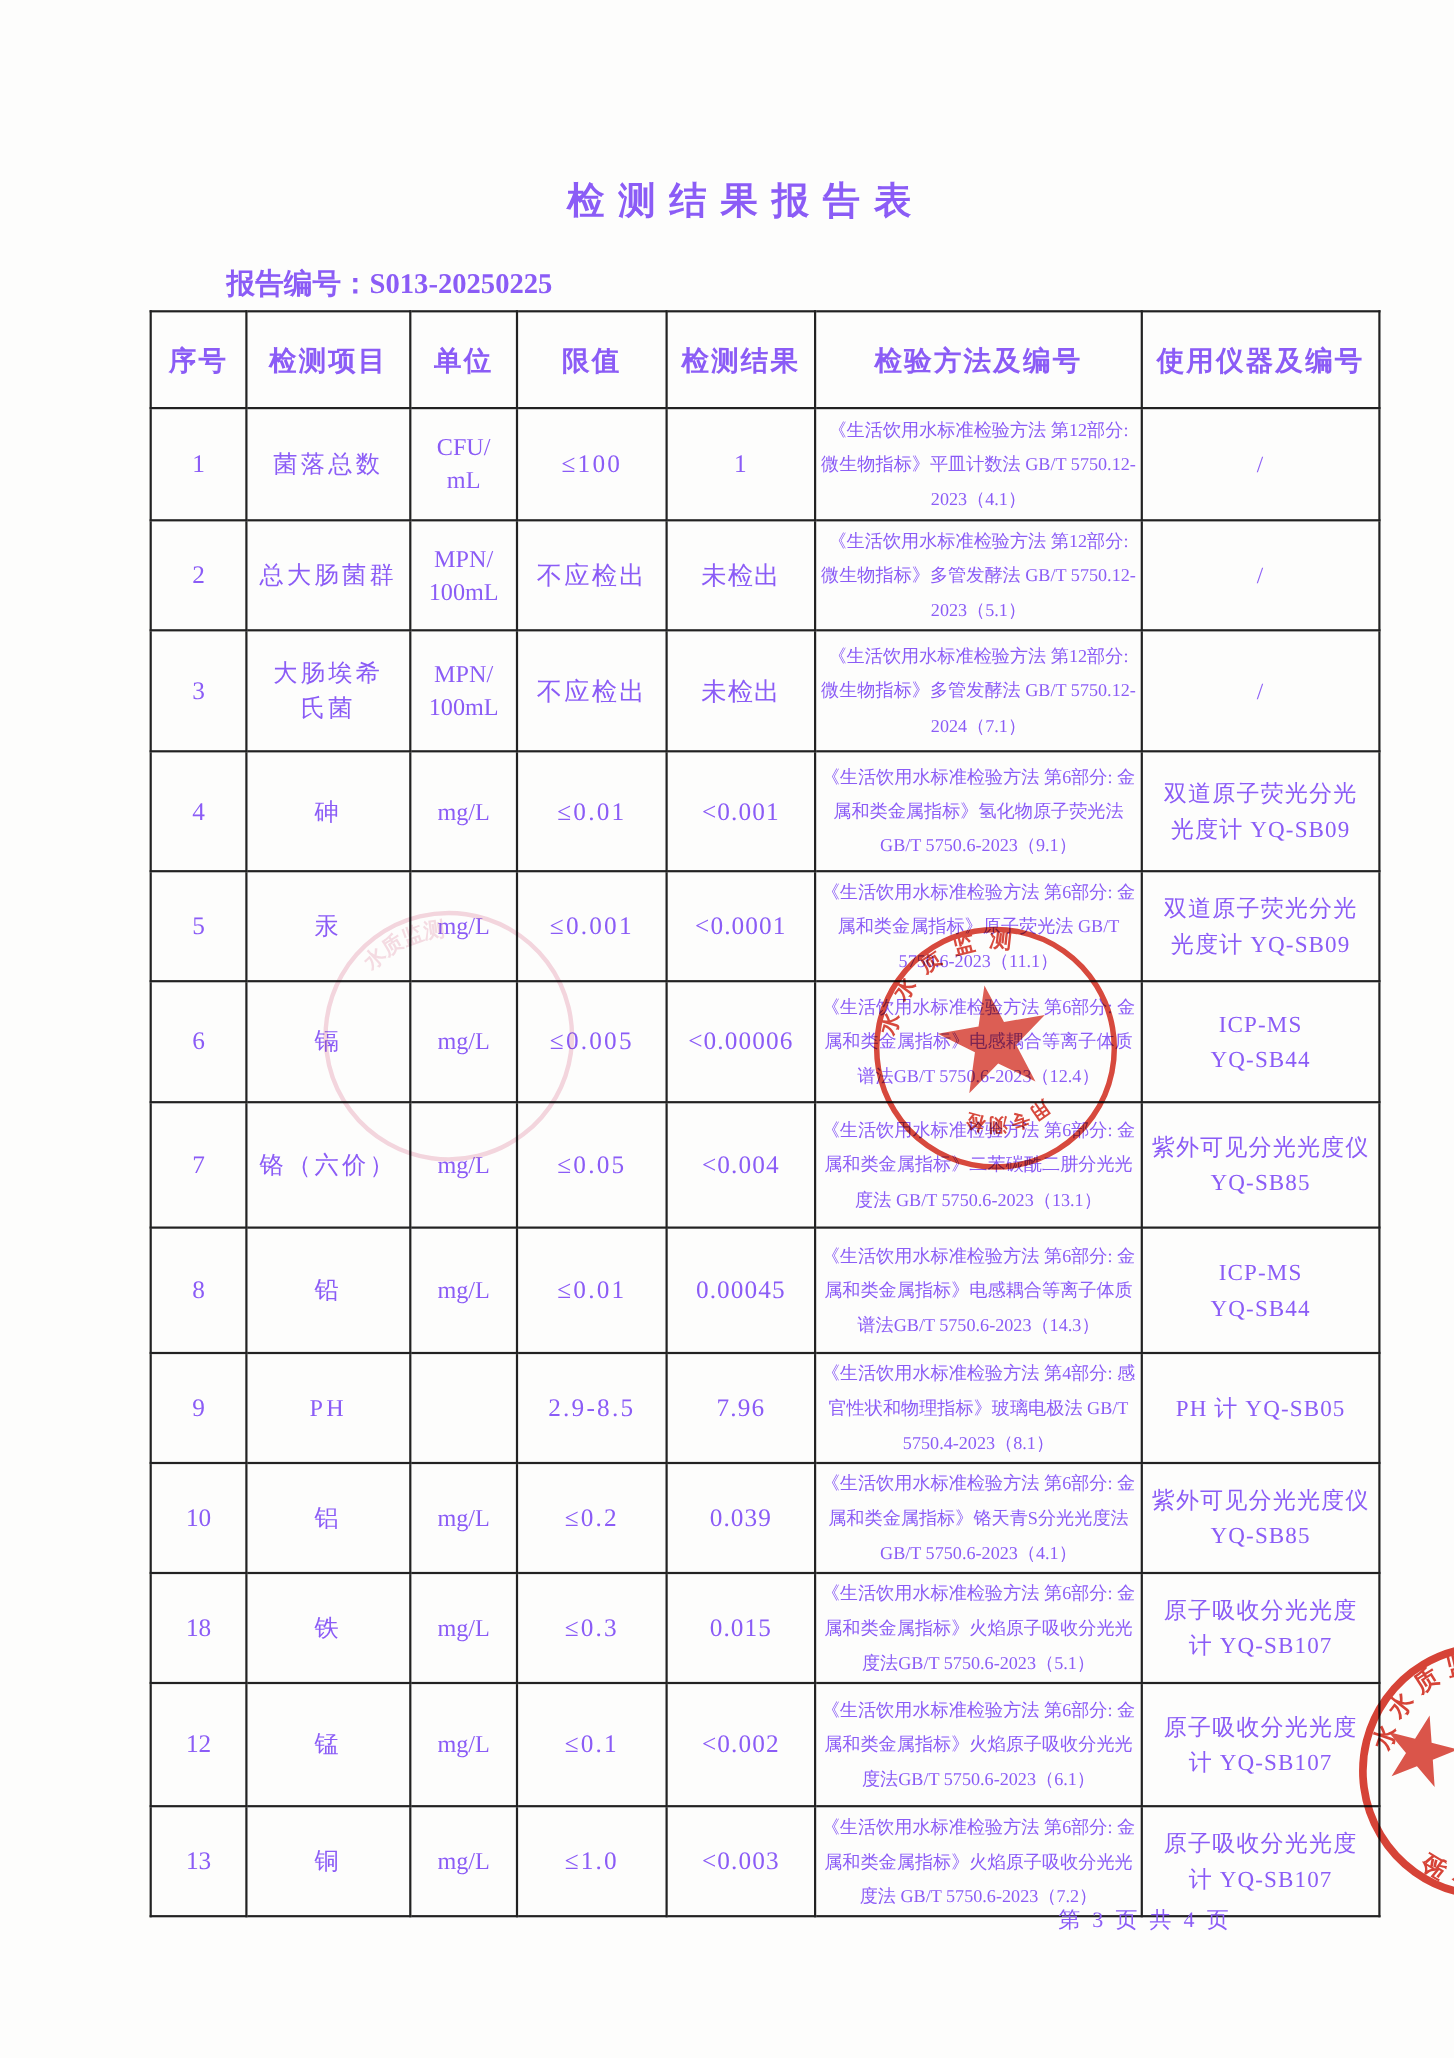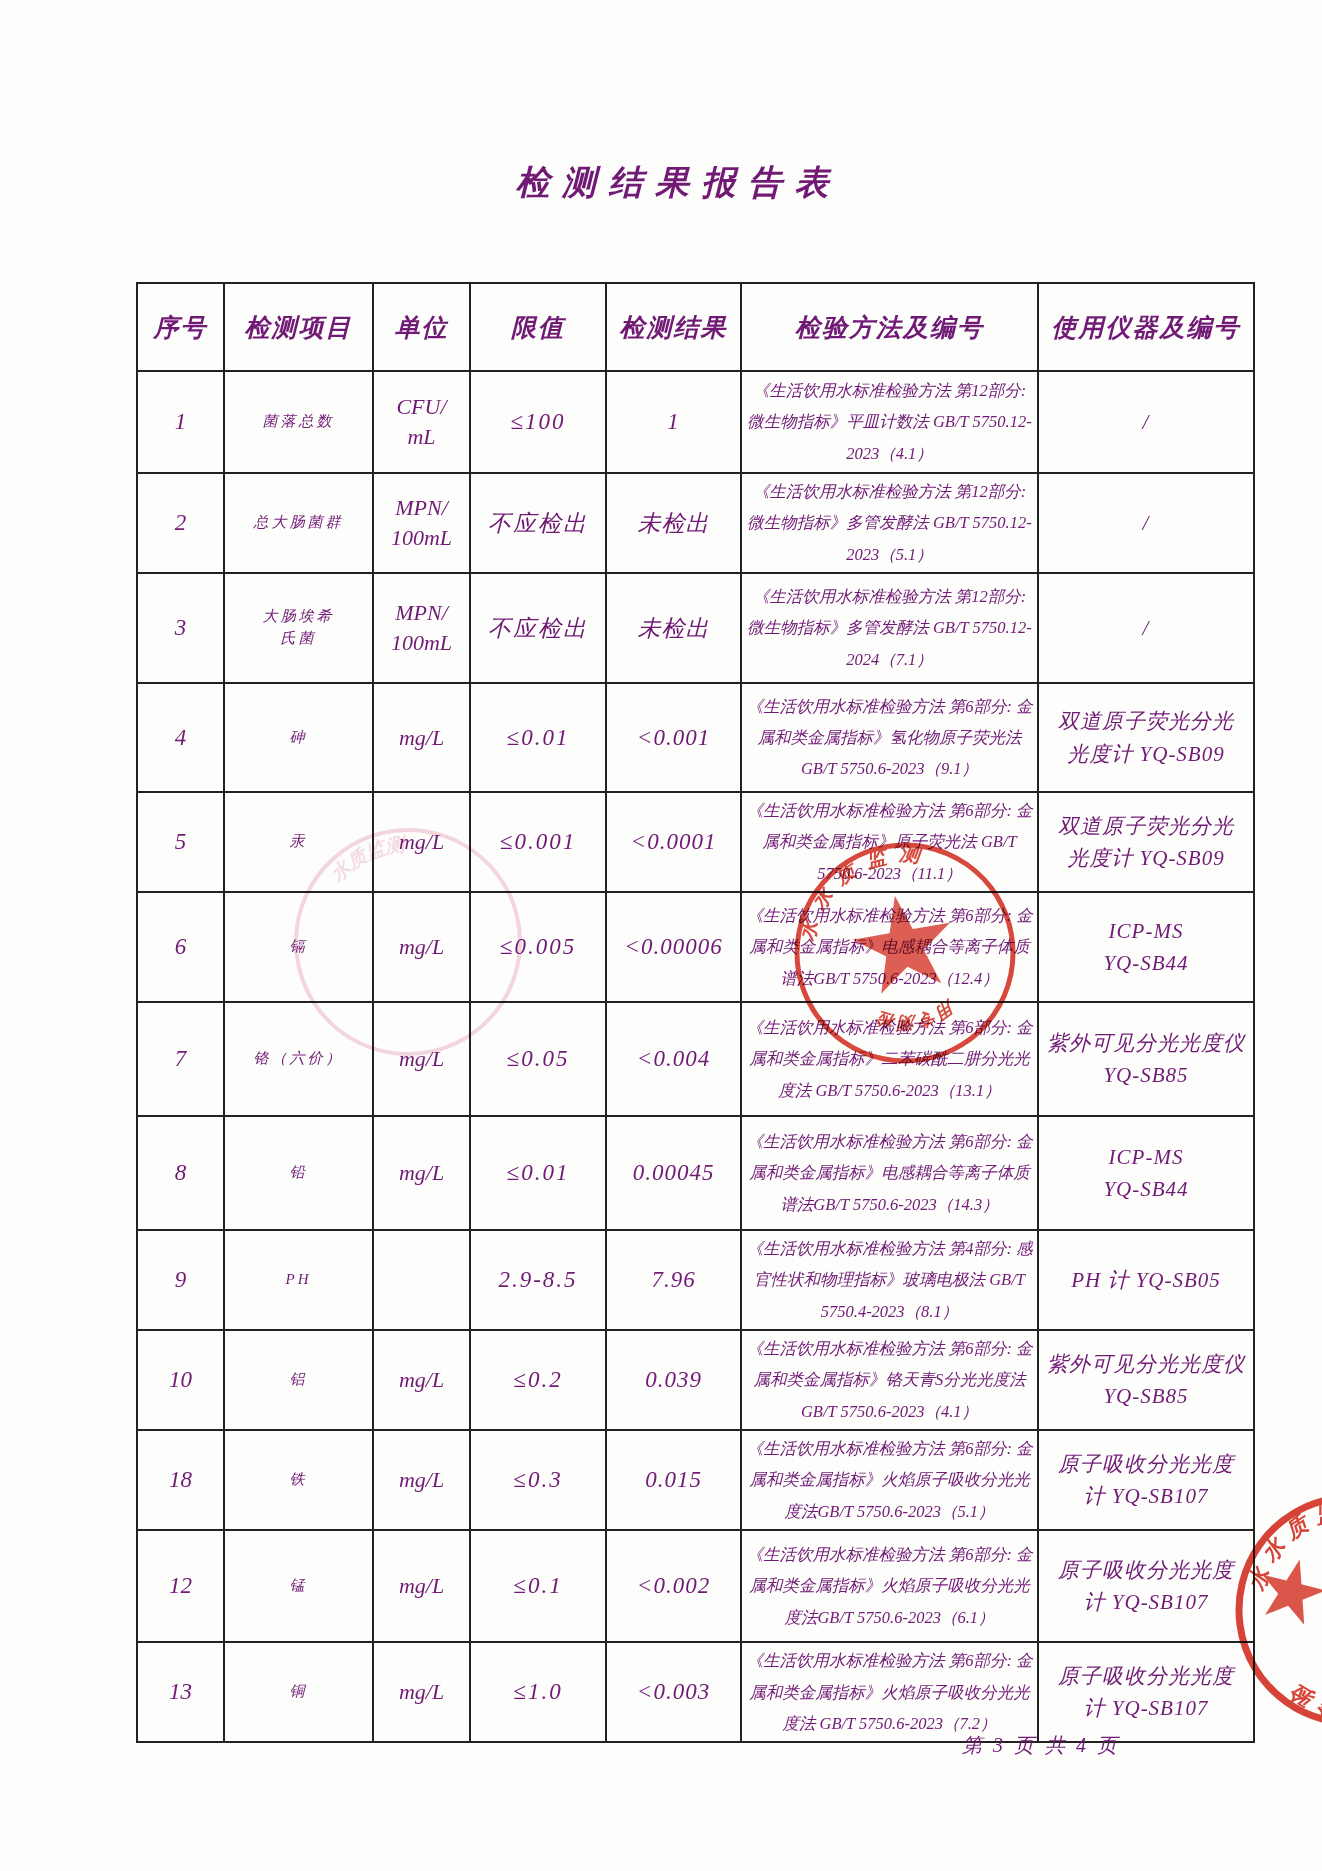--- a/index.html
+++ b/index.html
@@ -1,20 +1,19 @@
 <!DOCTYPE html>
 <html><head>
 <meta charset="utf-8">
 <style>
   html,body { margin:0; padding:0; background:#888; }
   .page {
     position:relative; width:1322px; height:1871px; margin:0 auto;
-    background:#fdfdfc; overflow:hidden; color:#701a75;
+    background:#fdfdfc; overflow:hidden; color:#8b5cf6;
     font-family:"Liberation Serif","DejaVu Serif",serif;
-    font-style:italic;
   }
   .title {
     position:absolute; top:160px; left:12px; width:100%;
     text-align:center; font-size:34px; font-weight:bold; letter-spacing:2px;
   }
   .meta { position:absolute; top:240px; font-size:26px; font-weight:bold; white-space:nowrap; }
   .meta-left  { left:206px; }
   .meta-right { left:836px; }
 
   table.report {
@@ -34,21 +33,21 @@
   .report tbody tr:nth-child(5){height:96px}
   .report tbody tr:nth-child(6){height:110px}
   .report tbody tr:nth-child(7){height:114px}
   .report tbody tr:nth-child(8){height:114px}
   .report tbody tr:nth-child(9){height:96px}
   .report tbody tr:nth-child(10){height:100px}
   .report tbody tr:nth-child(11){height:96px}
   .report tbody tr:nth-child(12){height:112px}
   .report tbody tr:nth-child(13){height:96px}
   .c-no     { font-size:23px; }
-  .c-item   { font-size:15px; letter-spacing:3px; white-space:pre-line; line-height:1.45; }
+  .c-item   { font-size:22px; letter-spacing:3px; white-space:pre-line; line-height:1.45; }
   .c-unit   { font-size:22px; white-space:pre-line; line-height:1.35; }
   .c-limit  { font-size:23px; letter-spacing:2px; }
   .c-result { font-size:23px; letter-spacing:1px; }
   .c-method { font-size:16.5px; line-height:1.9; padding:2px 4px;border-radius:23px; }
   .c-instr  { font-size:21px; letter-spacing:1px; white-space:pre-line; line-height:1.55; }
 
   .footer { position:absolute; top:1732px; left:962px; font-size:20px; letter-spacing:3px; }
 
   .seal { position:absolute; mix-blend-mode:multiply; pointer-events:none; }
   .seal text { font-family:"Liberation Serif","DejaVu Serif",serif; font-weight:bold; }
@@ -56,20 +55,21 @@
   .seal-main  { left:785px; top:833px; transform:rotate(-10deg); opacity:0.92; }
   .seal-corner{ left:1222px; top:1480px; transform:rotate(14deg); opacity:0.95; }
 </style>
 </head>
 <body>
 
 <div class="page">
 
   <div class="title">检 测 结 果 报 告 表</div>
 
+  <div class="meta meta-left"><span>报告编号：</span><span>S013-20250225</span></div>
 
 
   <table class="report">
     <colgroup>
       <col style="width:87px">
         <col style="width:149px">
         <col style="width:97px">
       <col style="width:136px">
         <col style="width:135px">
         <col style="width:297px">

